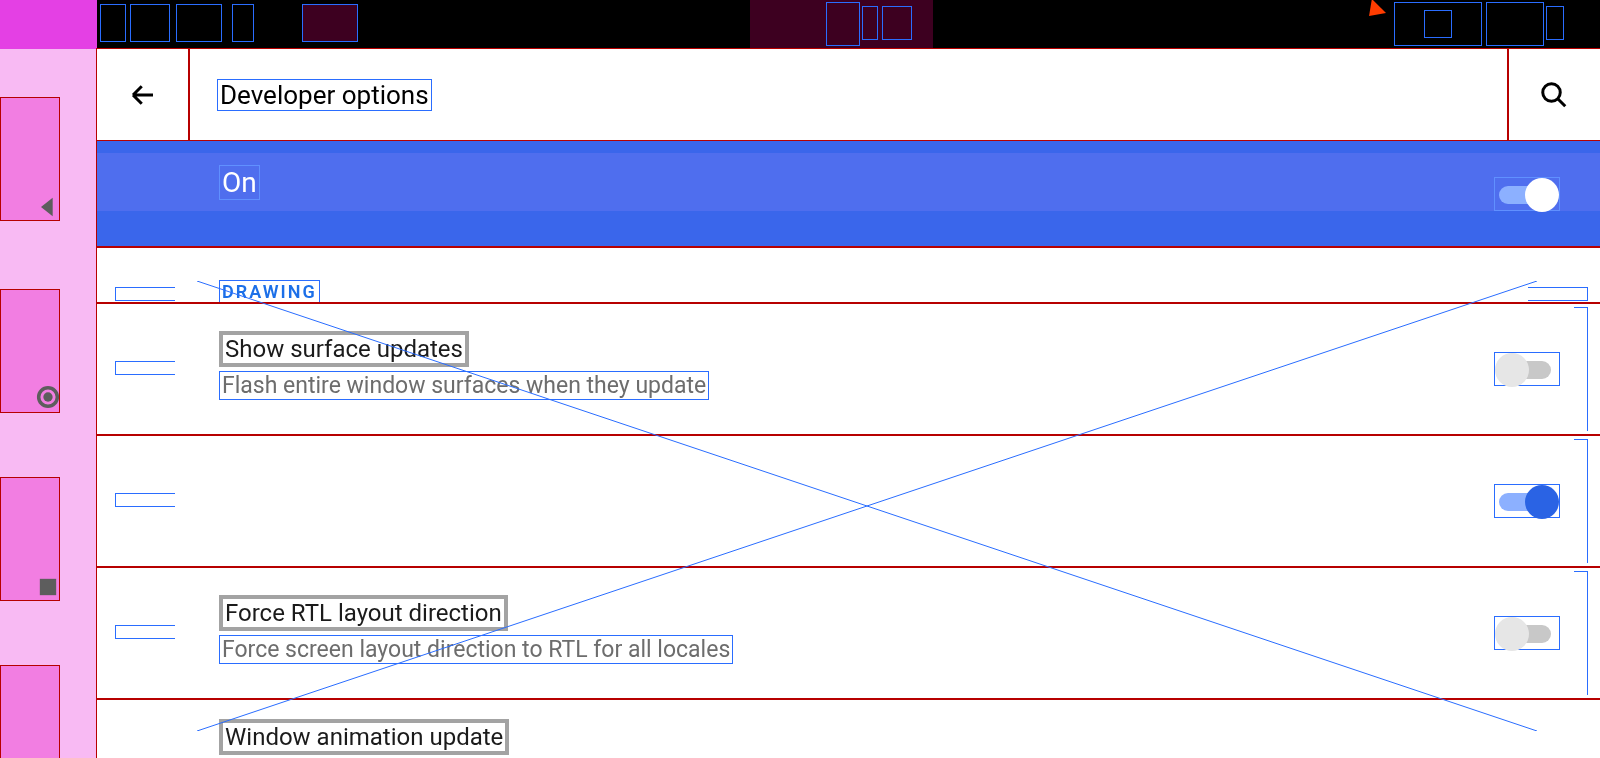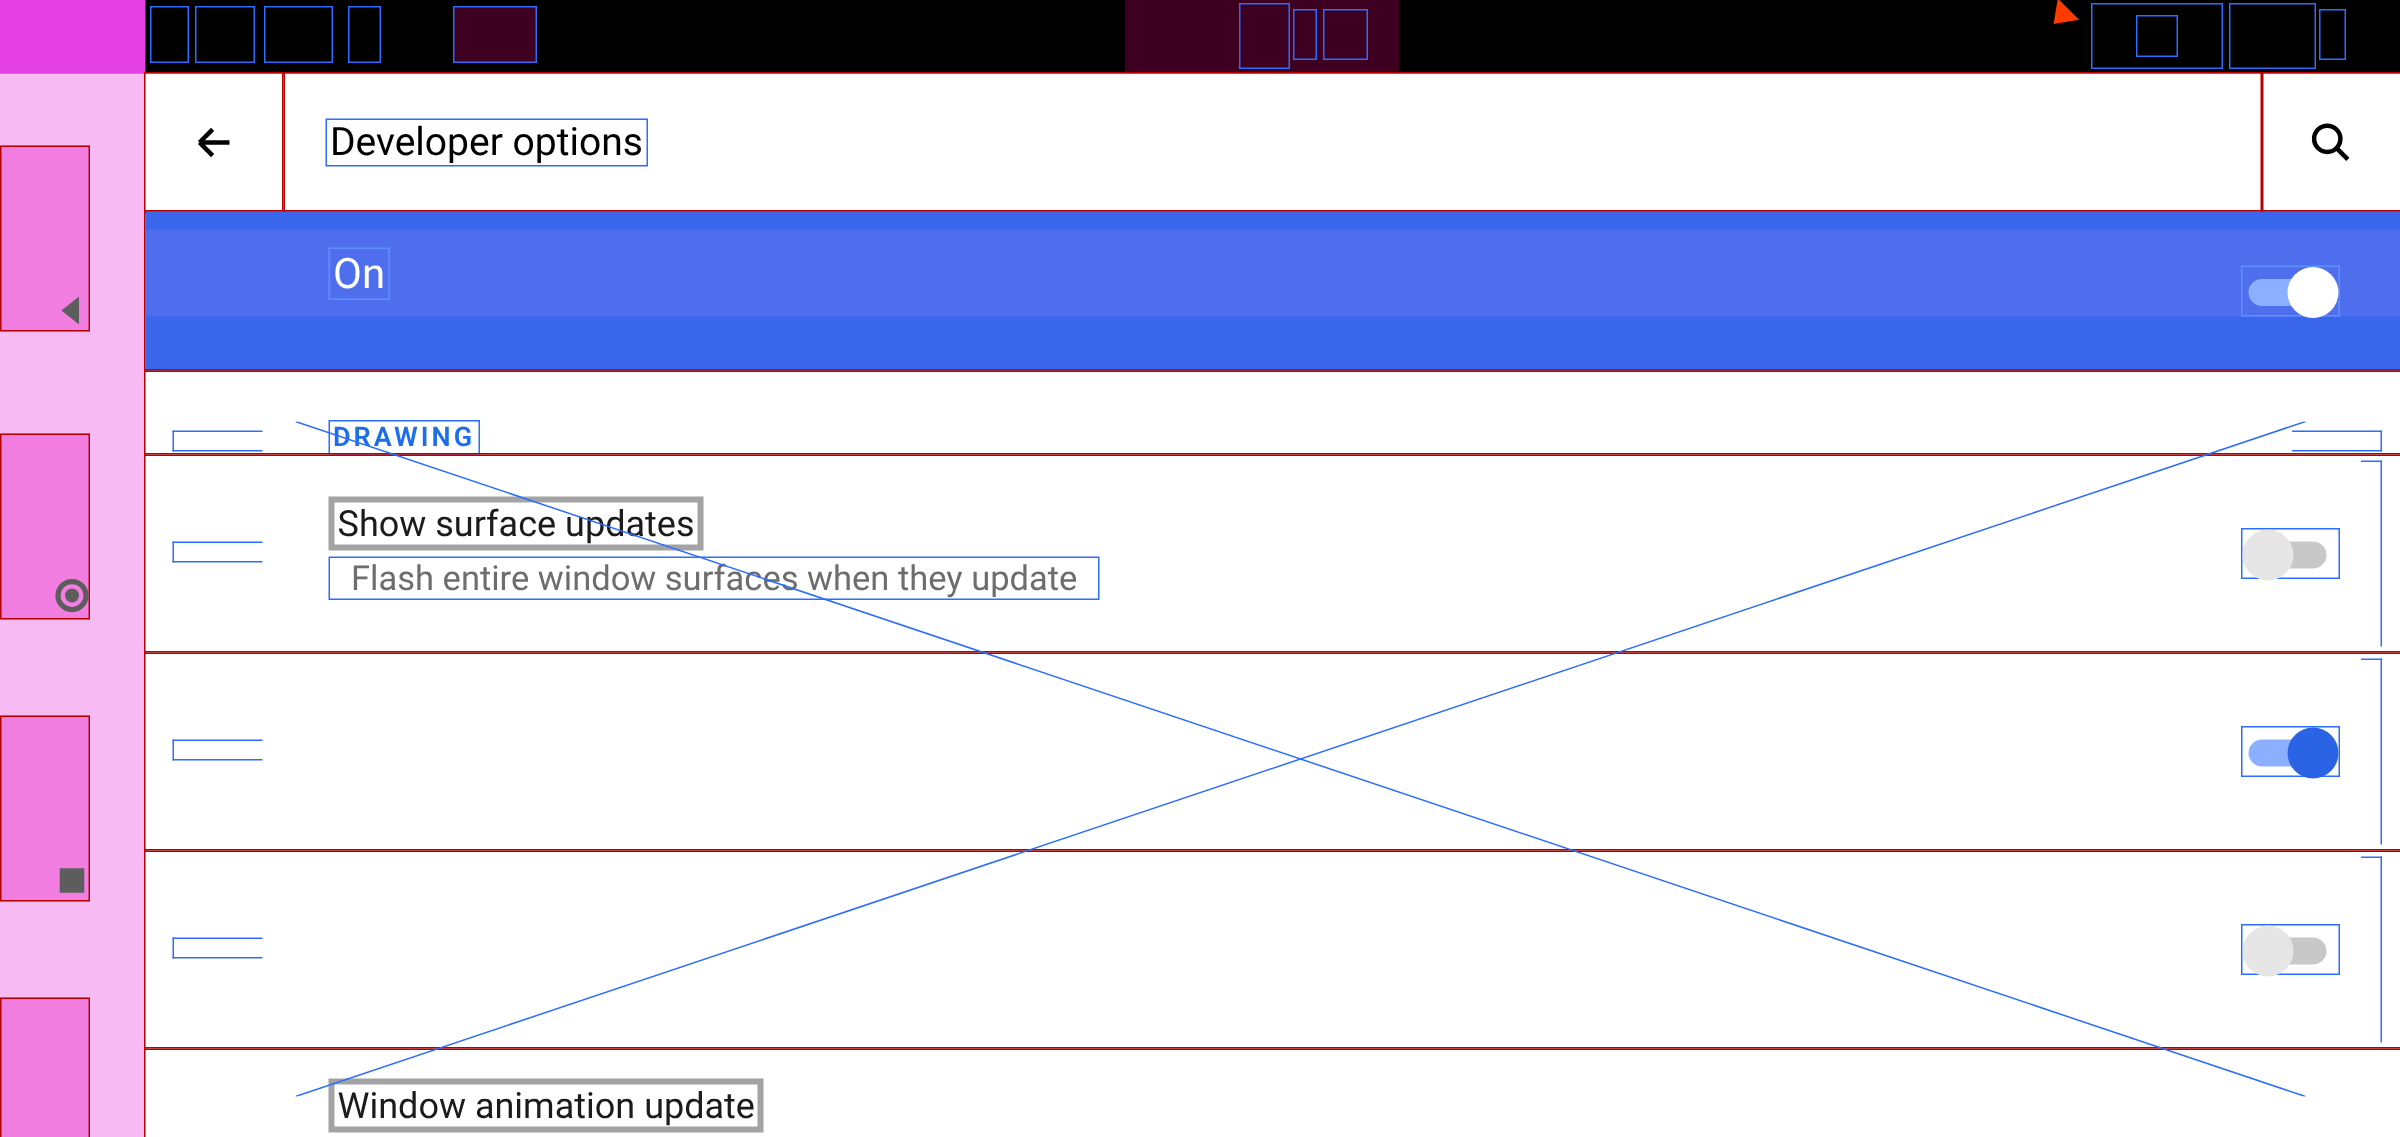--- a/index.html
+++ b/index.html
@@ -58,21 +58,21 @@
 .section-hdr { position:relative; height:56px; display:flex; align-items:flex-end; padding-left:122px; outline:1px solid #b70000;}
 .section-hdr span{ color:#1c6fe8; font-size:18px; letter-spacing:2px; font-weight:600; border:1px solid #2a6dff; padding:0 2px;}
 .section-hdr .tick{position:absolute;left:18px;bottom:2px;width:60px;height:14px;border:1px solid #2a6dff;border-right:none}
 .section-hdr .tick2{position:absolute;right:12px;bottom:2px;width:60px;height:14px;border:1px solid #2a6dff;border-left:none}
 
 
 .rows { position:relative; }
 .row { position:relative; height:132px; outline:1px solid #b70000; }
 .row .txt { position:absolute; left:122px; top:28px; right:180px;}
 .row .title { font-size:24px; color:#1b1b1b; border:4px solid #a3a3a3; display:inline-block; padding:0 2px;}
-.row .sub   { font-size:23px; color:#6d6d6d; margin-top:4px; border:1px solid #2a6dff; display:inline-block; padding:0 14px;}
+.row .sub   { font-size:23px; color:#6d6d6d; margin-top:4px; border:1px solid #2a6dff; display:inline-block; padding:0 2px;}
 .row .toggle { position:absolute; right:40px; top:50%; transform:translateY(-50%); width:66px; height:34px; border:1px solid #2a6dff;}
 .toggle .trk{position:absolute;left:4px;top:8px;width:52px;height:18px;border-radius:10px;background:#c8c8c8}
 .toggle .th {position:absolute;left:0;top:0;width:34px;height:34px;border-radius:50%;background:#e6e6e6}
 .toggle.on .trk{background:#8cb0ff}
 .toggle.on .th{left:auto;right:0;background:#2a63e4}
 .row .tick{position:absolute;left:18px;top:58px;width:60px;height:14px;border:1px solid #2a6dff;border-right:none}
 .row .tickR{position:absolute;right:12px;top:4px;width:14px;height:124px;border:1px solid #2a6dff;border-left:none;border-bottom:none}
 .row4{height:90px}
 .row4 .txt{top:20px}
 
@@ -178,20 +178,24 @@
       <div class="tick"></div>
       <div class="toggle on">
         <div class="trk"></div>
         <div class="th"></div>
       </div>
       <div class="tickR"></div>
     </div>
 
     <div class="row">
       <div class="tick"></div>
+      <div class="txt">
+        <div class="title">Force RTL layout direction</div><br>
+        <div class="sub">Force screen layout direction to RTL for all locales</div>
+      </div>
       <div class="toggle">
         <div class="trk"></div>
         <div class="th"></div>
       </div>
       <div class="tickR"></div>
     </div>
 
     <div class="row row4">
       <div class="txt">
         <div class="title">Window animation update</div>

